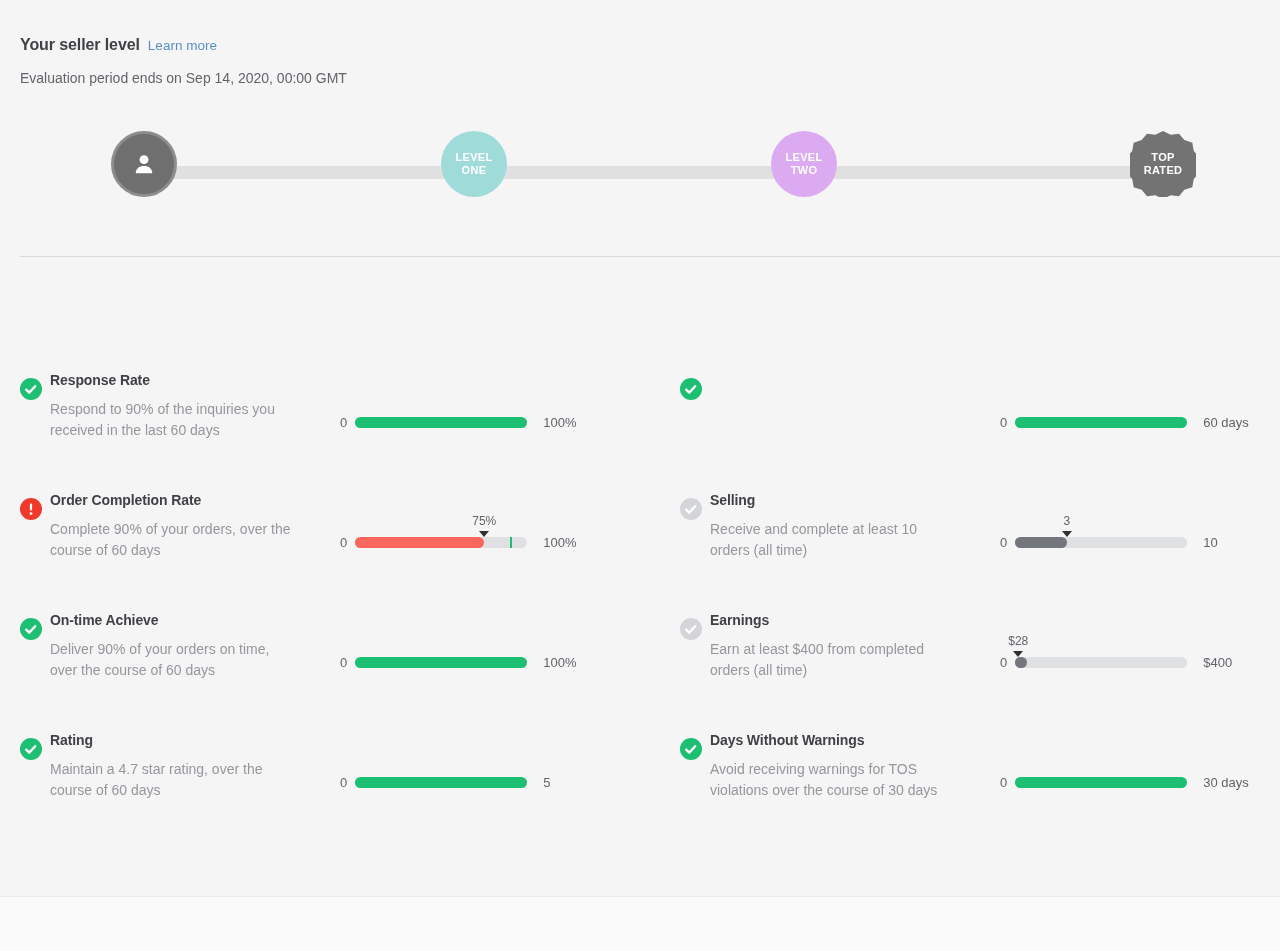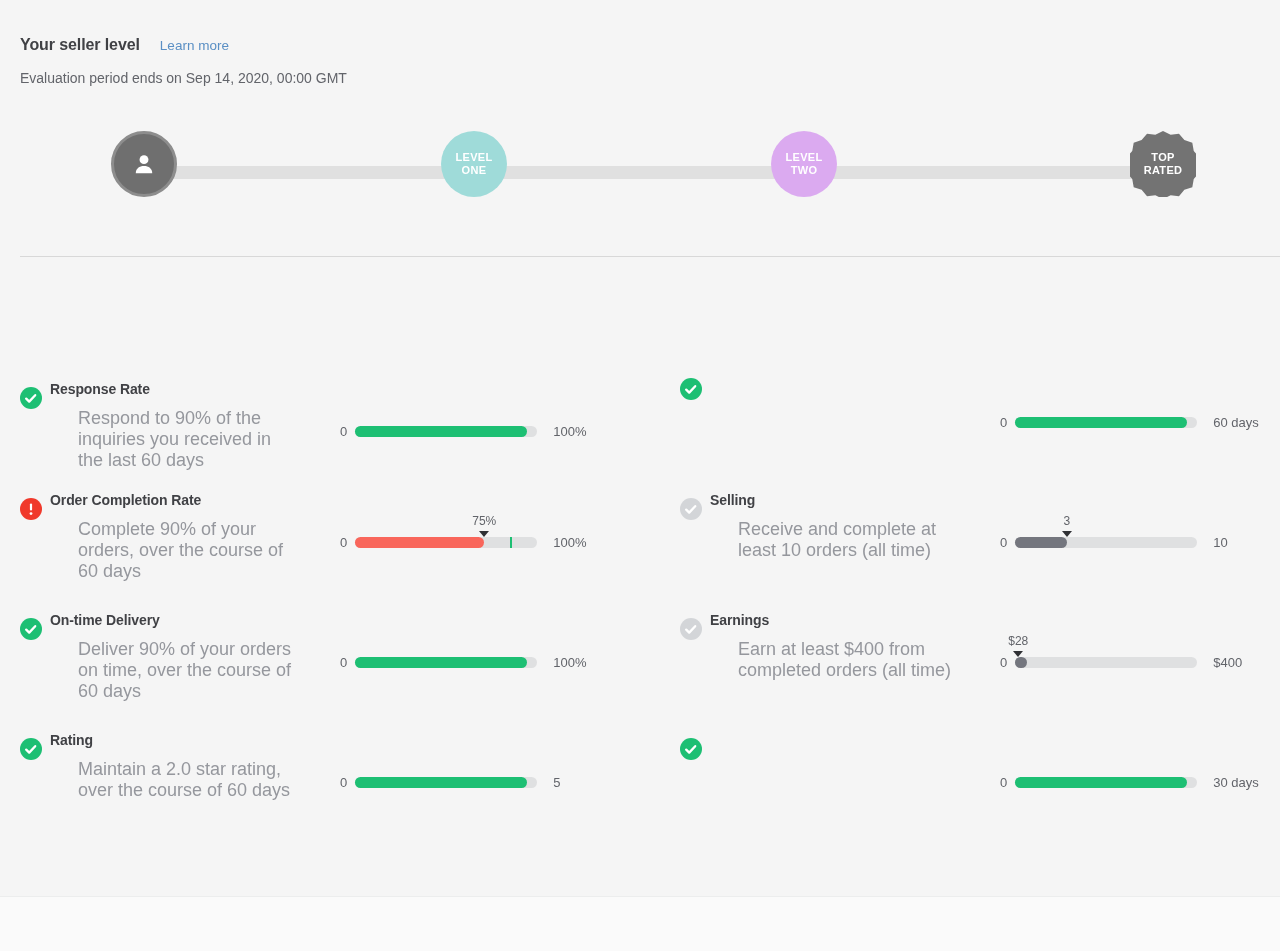--- a/index.html
+++ b/index.html
@@ -35,21 +35,21 @@
 
   
   .head {
     position: absolute;
     left: 20px;
     top: 36px;
   }
   .head-row {
     display: flex;
     align-items: baseline;
-    gap: 20px;
+    gap: 8px;
   }
   .head-title {
     font-size: 16px;
     font-weight: bold;
     color: #404145;
     letter-spacing: -.1px;
   }
   .head-link {
     font-size: 13.5px;
     color: #5a8fc4;
@@ -181,24 +181,23 @@
   }
   .goal .g-title {
     font-size: 14px;
     font-weight: bold;
     color: #404145;
     line-height: 18px;
     letter-spacing: -.1px;
   }
   .goal .g-desc {
     margin-top: 10px;
-    font-size: 18px;
+    font-size: 14px;
     color: #95979d;
     line-height: 21px;
-    margin-left: 28px;
   }
   .goal .bar-area {
     position: absolute;
     left: 340px;
     top: 22px;
     width: 260px;
     height: 60px;
   }
   .bar-row {
     position: absolute;
@@ -213,21 +212,20 @@
     color: #62646a;
   }
   .bar-min { margin-right: 8px; }
   .bar-max { margin-left: 16px; }
   .bar-track {
     position: relative;
     width: 172px;
     height: 11px;
     background: #dfe0e1;
     border-radius: 6px;
-    padding-left: 10px;
   }
   .bar-fill {
     position: absolute;
     left: 0; top: 0;
     height: 11px;
     border-radius: 6px;
   }
   .fill-green { background: #1dbf73; }
   .fill-red   { background: #f9665b; }
   .fill-gray  { background: #74767e; }
@@ -298,21 +296,21 @@
     <div class="badge badge-tr">
       <span class="badge-label">TOP
 RATED</span>
     </div>
   </div>
 
   <div class="divider"></div>
 
 
   <div class="goals-grid" id="goals-grid">
-      <div class="goal" style="left: 0px; top: 9px;">
+      <div class="goal" style="left: 0px; top: 0px;">
         <span class="icon"><svg width="22" height="22" viewBox="0 0 22 22">
             <circle cx="11" cy="11" r="11" fill="#1dbf73"></circle>
             <path d="M6.2 11.6l3 3 6-6.4" stroke="#fff" stroke-width="2.3" fill="none" stroke-linecap="round" stroke-linejoin="round"></path>
           </svg></span>
         <div class="txt">
           <div class="g-title">Response Rate</div>
           <div class="g-desc">Respond to 90% of the inquiries you received in the last 60 days</div>
         </div>
         <div class="bar-area">
           <div class="bar-row">
@@ -348,41 +346,41 @@
             <span class="bar-max">100%</span>
           </div>
         </div>
       </div>
       <div class="goal" style="left: 0px; top: 240px;">
         <span class="icon"><svg width="22" height="22" viewBox="0 0 22 22">
             <circle cx="11" cy="11" r="11" fill="#1dbf73"></circle>
             <path d="M6.2 11.6l3 3 6-6.4" stroke="#fff" stroke-width="2.3" fill="none" stroke-linecap="round" stroke-linejoin="round"></path>
           </svg></span>
         <div class="txt">
-          <div class="g-title">On-time Delivery</div>
+          <div class="g-title">On-time Achieve</div>
           <div class="g-desc">Deliver 90% of your orders on time, over the course of 60 days</div>
         </div>
         <div class="bar-area">
           <div class="bar-row">
             <span class="bar-min">0</span>
             <span class="bar-track">
               <span class="bar-fill fill-green" style="width:172px"></span>
             </span>
             <span class="bar-max">100%</span>
           </div>
         </div>
       </div>
       <div class="goal" style="left: 0px; top: 360px;">
         <span class="icon"><svg width="22" height="22" viewBox="0 0 22 22">
             <circle cx="11" cy="11" r="11" fill="#1dbf73"></circle>
             <path d="M6.2 11.6l3 3 6-6.4" stroke="#fff" stroke-width="2.3" fill="none" stroke-linecap="round" stroke-linejoin="round"></path>
           </svg></span>
         <div class="txt">
           <div class="g-title">Rating</div>
-          <div class="g-desc">Maintain a 2.0 star rating, over the course of 60 days</div>
+          <div class="g-desc">Maintain a 4.7 star rating, over the course of 60 days</div>
         </div>
         <div class="bar-area">
           <div class="bar-row">
             <span class="bar-min">0</span>
             <span class="bar-track">
               <span class="bar-fill fill-green" style="width:172px"></span>
             </span>
             <span class="bar-max">5</span>
           </div>
         </div>
@@ -446,20 +444,24 @@
             </span>
             <span class="bar-max">$400</span>
           </div>
         </div>
       </div>
       <div class="goal" style="left: 660px; top: 360px;">
         <span class="icon"><svg width="22" height="22" viewBox="0 0 22 22">
             <circle cx="11" cy="11" r="11" fill="#1dbf73"></circle>
             <path d="M6.2 11.6l3 3 6-6.4" stroke="#fff" stroke-width="2.3" fill="none" stroke-linecap="round" stroke-linejoin="round"></path>
           </svg></span>
+        <div class="txt">
+          <div class="g-title">Days Without Warnings</div>
+          <div class="g-desc">Avoid receiving warnings for TOS violations over the course of 30 days</div>
+        </div>
         <div class="bar-area">
           <div class="bar-row">
             <span class="bar-min">0</span>
             <span class="bar-track">
               <span class="bar-fill fill-green" style="width:172px"></span>
             </span>
             <span class="bar-max">30 days</span>
           </div>
         </div>
       </div>

